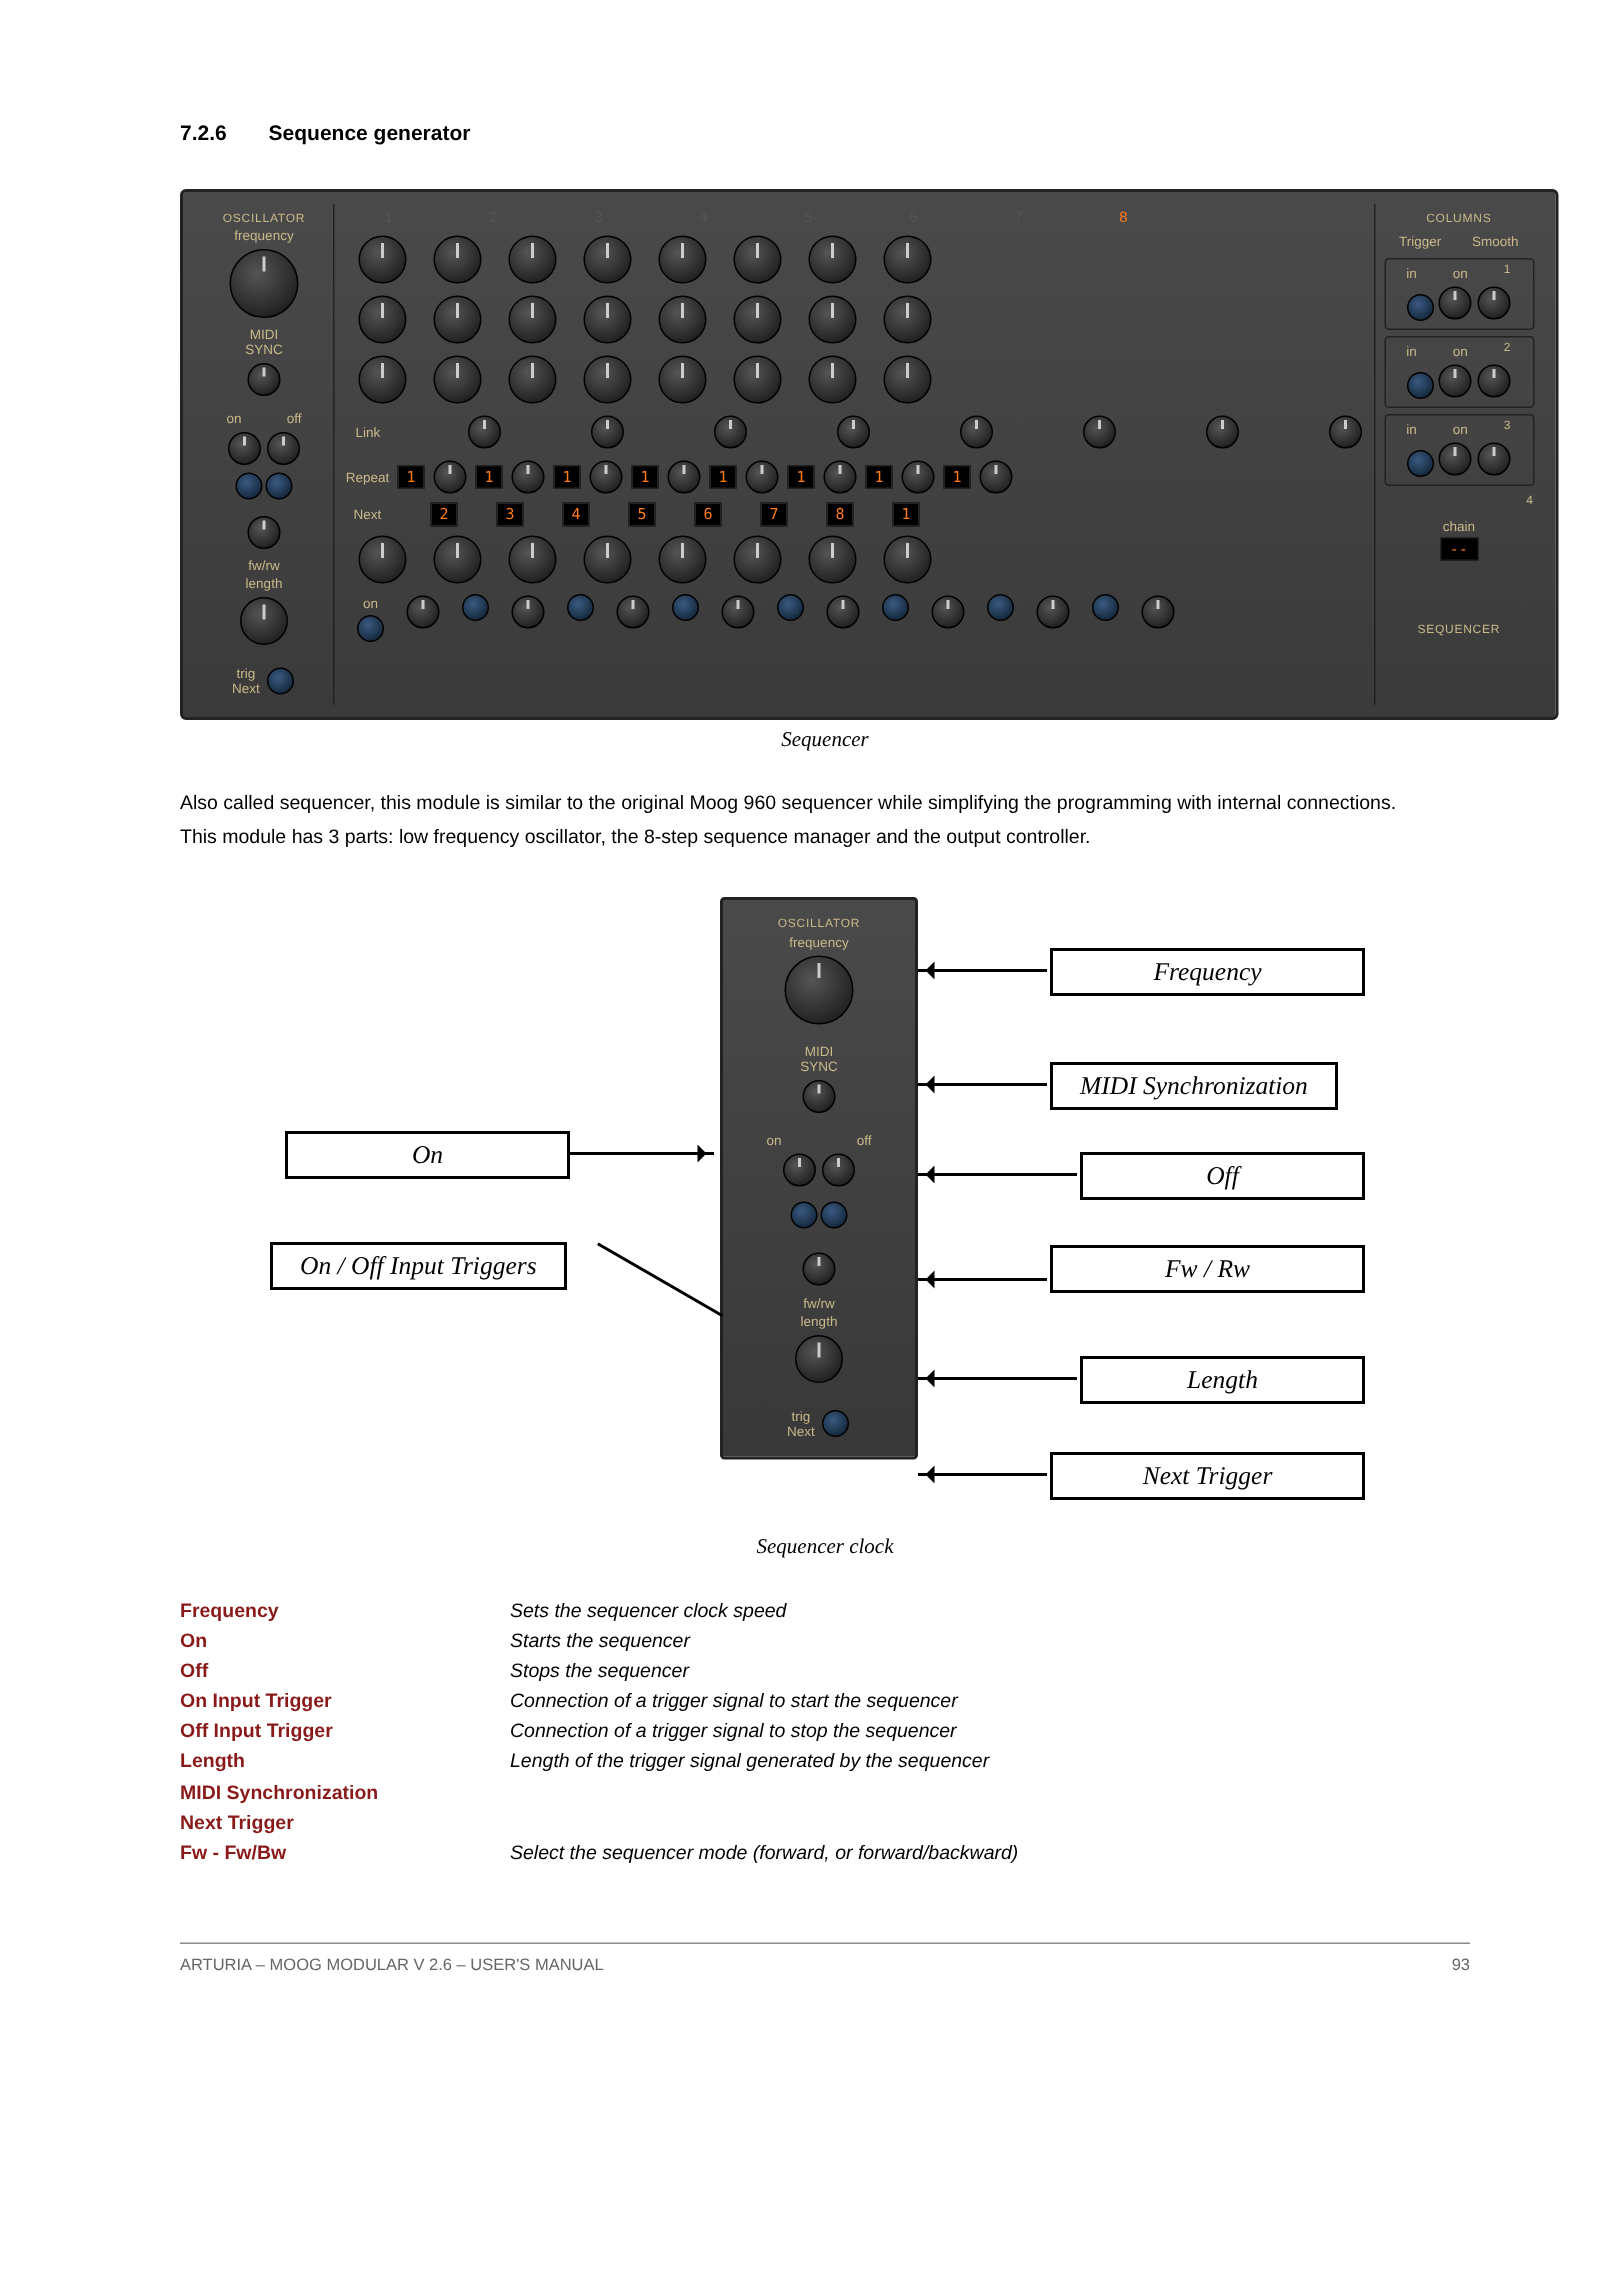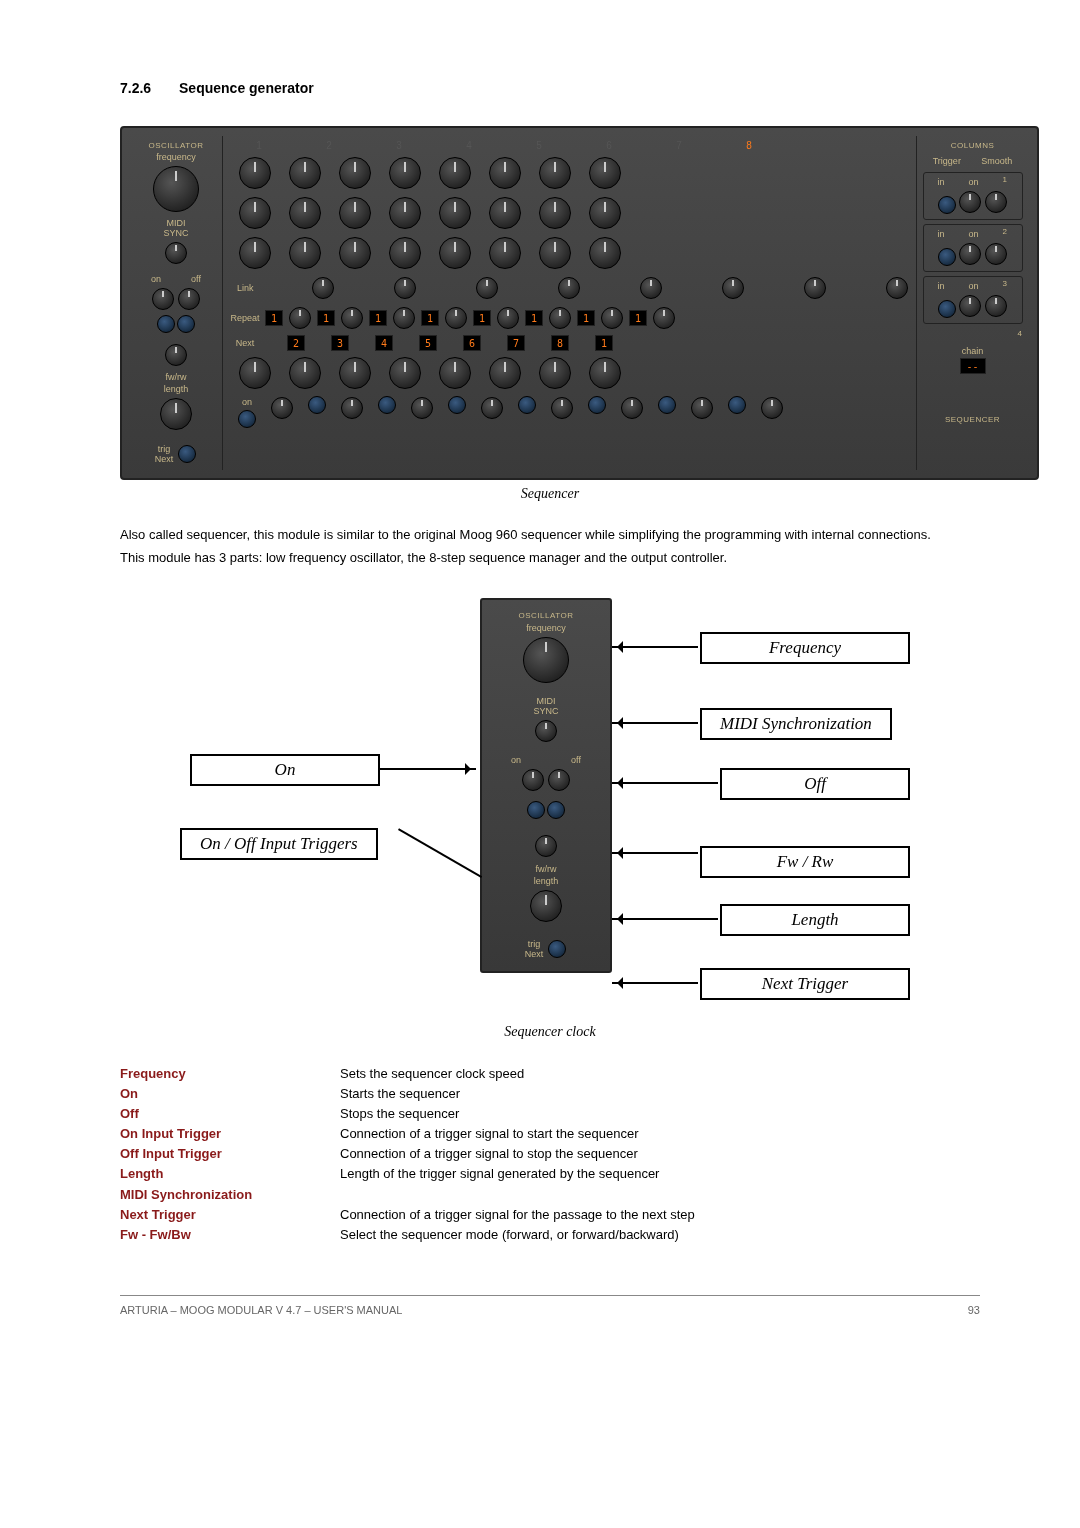--- a/index.html
+++ b/index.html
@@ -103,21 +103,21 @@
   }
   .arrow-h{ position:absolute; height:2px; background:#000;}
   .arrow-h::after{content:"";position:absolute;right:-1px;top:-5px;border:6px solid transparent;border-left-color:#000;}
   .arrow-h.rev::after{left:-1px;right:auto;border-left-color:transparent;border-right-color:#000;}
   .arrow-diag{position:absolute;width:2px;background:#000;transform-origin:top left;}
 
   
   .defs{ margin-top:4px;}
   .def-row{ display:flex; line-height:1.55;}
   .def-term{ width:220px; font-weight:bold; color:#8a1a1a;}
-  .def-desc{ flex:1;}
+  .def-desc{ flex:1;font-style:italic;}
 
   .footer{
     border-top:1px solid #888; margin-top:50px; padding-top:8px;
     display:flex; justify-content:space-between;
     font-size:11px; color:#666;
   }
 </style>
 </head>
 <body>
 
@@ -349,21 +349,21 @@
 
     <div class="callout" style="left:580px;top:34px;width:170px;text-align:center;">Frequency</div>
     <div class="arrow-h rev" style="left:492px;top:48px;width:86px;"></div>
 
     <div class="callout" style="left:580px;top:110px;">MIDI Synchronization</div>
     <div class="arrow-h rev" style="left:492px;top:124px;width:86px;"></div>
 
     <div class="callout" style="left:600px;top:170px;width:150px;text-align:center;">Off</div>
     <div class="arrow-h rev" style="left:492px;top:184px;width:106px;"></div>
 
-    <div class="callout" style="left:580px;top:248px;width:170px;text-align:center;">Fw / Rw</div>
+    <div class="callout" style="left:580px;top:232px;width:170px;text-align:center;">Fw / Rw</div>
     <div class="arrow-h rev" style="left:492px;top:254px;width:86px;"></div>
 
     <div class="callout" style="left:600px;top:306px;width:150px;text-align:center;">Length</div>
     <div class="arrow-h rev" style="left:492px;top:320px;width:106px;"></div>
 
     <div class="callout" style="left:580px;top:370px;width:170px;text-align:center;">Next Trigger</div>
     <div class="arrow-h rev" style="left:492px;top:384px;width:86px;"></div>
 
     <div class="callout" style="left:70px;top:156px;width:150px;text-align:center;">On</div>
     <div class="arrow-h" style="left:260px;top:170px;width:96px;"></div>
@@ -396,26 +396,25 @@
       </div>
     <div class="def-row">
         <div class="def-term">Length</div>
         <div class="def-desc">Length of the trigger signal generated by the sequencer</div>
       </div>
     <div class="def-row">
         <div class="def-term">MIDI Synchronization</div>
       </div>
     <div class="def-row">
         <div class="def-term">Next Trigger</div>
-        <div class="def-desc">Connection of a trigger signal for the passage to the next step</div>
       </div>
     <div class="def-row">
         <div class="def-term">Fw - Fw/Bw</div>
         <div class="def-desc">Select the sequencer mode (forward, or forward/backward)</div>
       </div>
   </div>
 
   <div class="footer">
-    <span>ARTURIA – MOOG MODULAR V 4.7 – USER'S MANUAL</span>
+    <span>ARTURIA – MOOG MODULAR V 2.6 – USER'S MANUAL</span>
     <span>93</span>
   </div>
 
 </div>
 
 </body></html>

